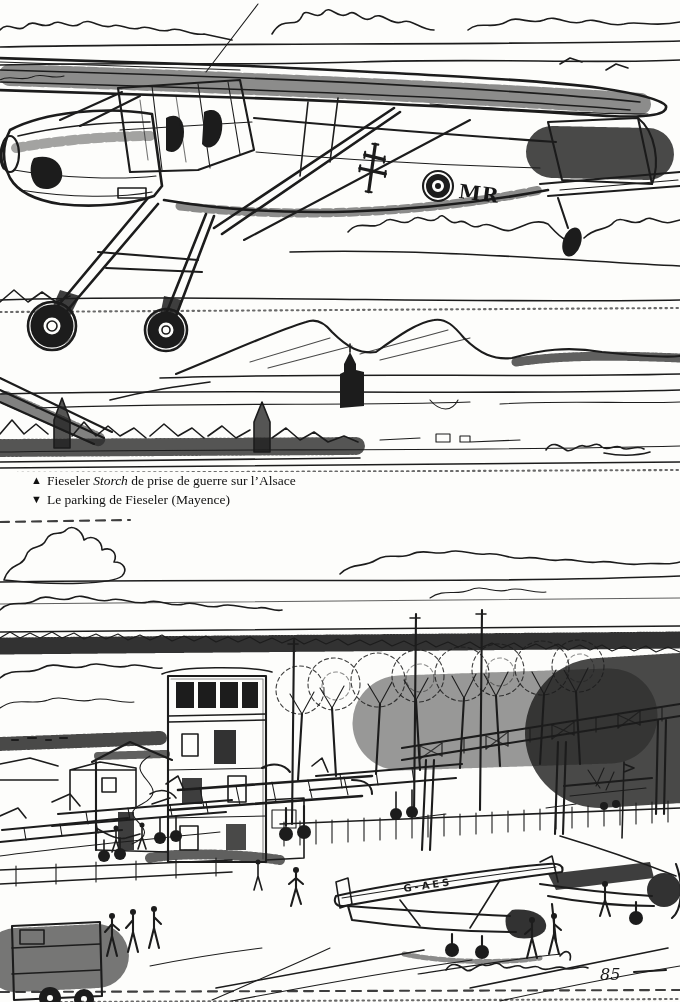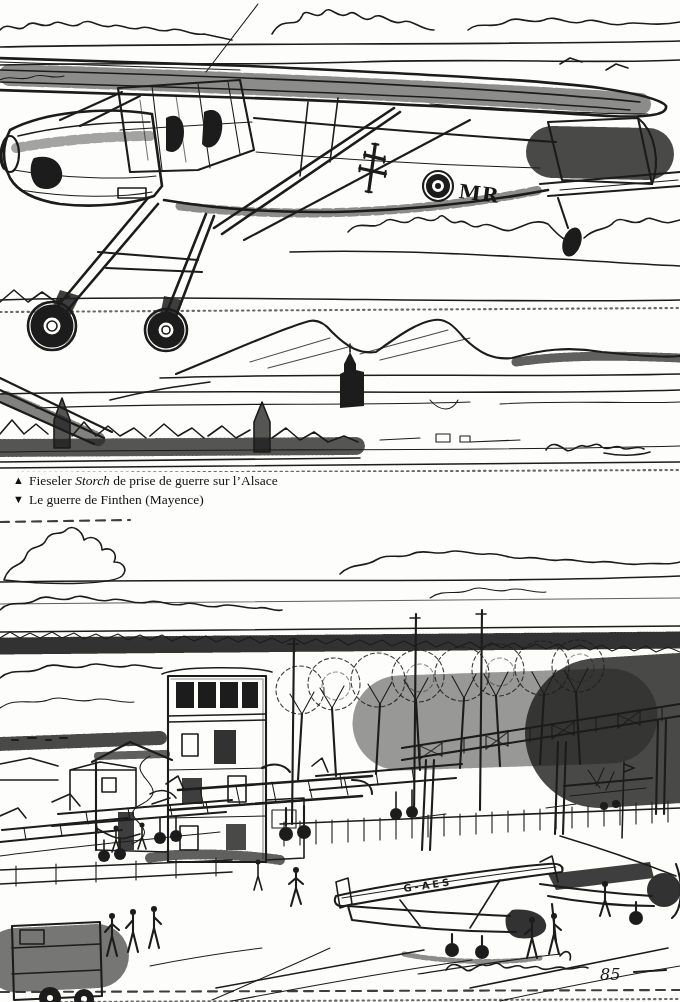--- a/index.html
+++ b/index.html
@@ -15,21 +15,21 @@
   .fillw{fill:#fdfdfb;stroke:none;}
   .hatchv{stroke-dasharray:1 3;}
   .hatchv2{stroke-dasharray:1 2.2;}
   .streak{stroke-dasharray:8 5;opacity:.5;}
   .dots{stroke-dasharray:1.5 4;opacity:.65;}
   .dash{stroke-dasharray:9 7;opacity:.85;}
   .scrib{stroke-dasharray:4 3;opacity:.85;}
   .code-text{font-family:"DejaVu Serif",serif;font-weight:bold;font-size:20px;fill:#161616;letter-spacing:1px;}
   .reg-text{font-family:"DejaVu Sans",sans-serif;font-weight:bold;font-size:10px;fill:#1c1c1c;letter-spacing:3px;}
   .sig-text{font-family:"DejaVu Serif",serif;font-style:italic;font-size:16px;fill:#181818;}
-  .caption{position:absolute;left:0;top:471px;width:552px;padding-left:13px;box-sizing:border-box;
+  .caption{position:absolute;left:0;top:471px;width:552px;padding-left:31px;box-sizing:border-box;
            font-size:13.5px;line-height:18px;}
   .caption .marker{display:inline-block;width:16px;font-size:11px;vertical-align:1px;}
 </style>
 </head>
 <body>
 
 <div class="page">
 
   <div class="illustration" id="topIll">
   <svg width="680" height="472" viewBox="0 0 680 472" preserveAspectRatio="none">
@@ -158,21 +158,21 @@
       <path class="s15" d="M546,450 C552,440 560,446 566,450 C572,454 578,443 584,446 C590,449 596,440 602,447 C608,452 616,443 622,448 C628,452 636,444 644,449 M604,453 C620,456 636,456 650,452"></path>
     </g>
   </svg>
   </div>
 
   <div class="caption">
     <div class="caption-line">
       <span class="marker">▲</span><span>Fieseler </span><i>Storch</i><span> de prise de guerre sur l’Alsace</span>
     </div>
     <div class="caption-line">
-      <span class="marker">▼</span><span>Le guerre de Finthen (Mayence)</span>
+      <span class="marker">▼</span><span>Le parking de Fieseler (Mayence)</span>
     </div>
   </div>
 
   <div class="illustration" id="bottomIll">
   <svg width="680" height="484" viewBox="0 0 680 484" preserveAspectRatio="none">
     <g>
       <path class="s2 dash" d="M0,4 L130,2"></path>
       <path class="s15" d="M4,62 C10,44 22,50 26,38 C30,26 42,32 46,22 C50,12 62,18 66,12 C72,6 82,12 84,22 C92,16 102,22 102,32 C112,28 118,36 114,44 C124,44 128,52 122,58 C112,66 60,68 4,62"></path>
       <path class="s15" d="M340,56 C352,44 364,50 376,42 C388,34 400,42 412,36 C424,30 436,38 448,34 C462,30 472,38 486,36 C500,34 510,42 524,40 C538,38 548,44 560,42 C574,40 584,46 598,44 C612,42 624,48 640,46 C656,44 668,48 680,44"></path>
       <path class="s15" d="M0,64 C200,60 480,66 680,58"></path>

